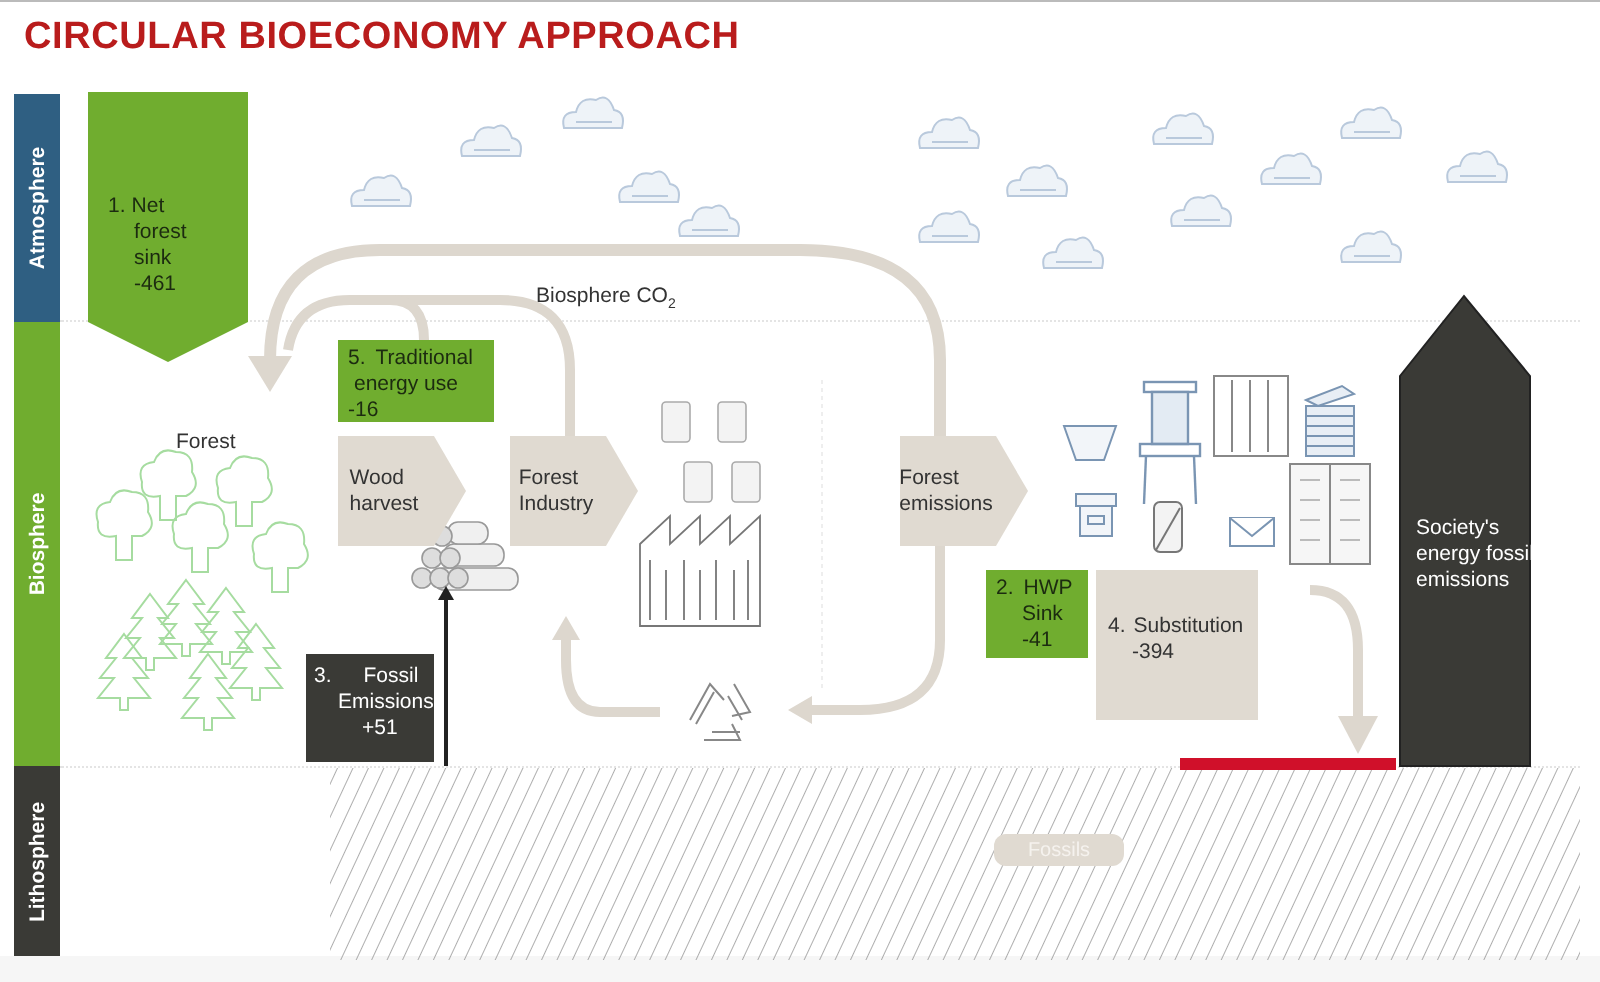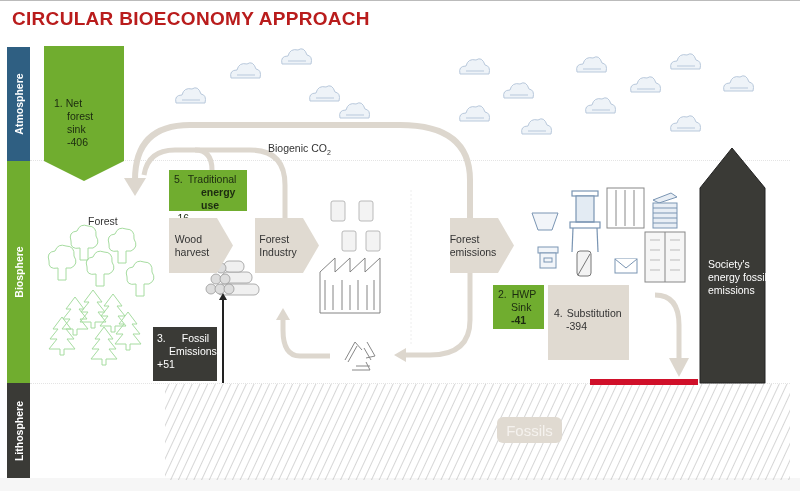--- a/index.html
+++ b/index.html
@@ -9,21 +9,21 @@
   .topline{left:0;top:0;width:800px;height:1px;background:#bbb;}
   .band{left:7px;width:23px;}
   .band span{position:absolute;left:50%;top:50%;transform:translate(-50%,-50%) rotate(-90deg);white-space:nowrap;color:#fff;font-size:10.5px;font-weight:bold;}
   .sep{height:0;border-top:1px dotted #e4e4e4;}
   .box{font-size:10.5px;line-height:13px;padding:4px 6px;box-sizing:border-box;}
   .green{background:#70ad2f;color:#1c2b10;}
   .dark{background:#3a3a36;color:#fff;}
   .beige{background:#e0dad1;color:#333;}
   .chev{background:#e0dad1;color:#333;font-size:10.5px;line-height:13px;display:flex;align-items:center;justify-content:center;text-align:left;clip-path:polygon(0 0,75% 0,100% 50%,75% 100%,0 100%);box-sizing:border-box;padding-right:18px;}
   .label{font-size:10.5px;color:#333;}
-  .fossils{left:497px;top:417px;width:65px;height:26px;border-radius:6px;background:#e0dad1;color:#f5f2ee;font-size:15px;display:flex;align-items:center;justify-content:center;}
+  .fossils{left:497px;top:417px;width:65px;height:16px;border-radius:6px;background:#e0dad1;color:#f5f2ee;font-size:10px;display:flex;align-items:center;justify-content:center;}
   .society{color:#fff;font-size:10.5px;font-weight:normal;line-height:13px;}
   svg{position:absolute;left:0;top:0;}
 </style>
 </head>
 <body>
 
 <div class="abs topline"></div>
 <div class="abs title">CIRCULAR BIOECONOMY APPROACH</div>
 
 <div class="abs band" style="top:47px;height:114px;background:#2f5f82;">
@@ -184,31 +184,31 @@
   <polygon points="44,46 124,46 124,161 84,181 44,161" fill="#70ad2f"></polygon>
 </svg>
 
 <div class="abs box" style="left:48px;top:93px;width:70px;color:#1c2b10;">
   <div style="display:flex;">
       <span>1.</span>
       <span style="margin-left:3px;">Net</span>
     </div>
   <div style="margin-left:13px;">forest</div>
   <div style="margin-left:13px;">sink</div>
-  <div style="margin-left:13px;">-406</div>
-</div>
-
-<div class="abs label" style="left:268px;top:142px;"><span>Biogenic CO</span><sub style="font-size:7px;">2</sub></div>
+  <div style="margin-left:13px;">-461</div>
+</div>
+
+<div class="abs label" style="left:268px;top:142px;"><span>Biosphere CO</span><sub style="font-size:7px;">2</sub></div>
 
 <div class="abs box green" style="left:169px;top:170px;width:78px;height:41px;padding:3px 5px;">
   <div style="display:flex;">
       <span>5.</span>
       <span style="margin-left:5px;">Traditional</span>
     </div>
-  <div style="margin-left:27px;font-weight:bold;">energy use</div>
+  <div style="margin-left:3px;">energy use</div>
   <div>-16</div>
 </div>
 
 <div class="abs label" style="left:88px;top:215px;">Forest</div>
 
 <div class="abs chev" style="left:169px;top:218px;width:64px;height:55px;">
   <div>
       <div>Wood</div>
       <div>harvest</div>
     </div>
@@ -225,38 +225,38 @@
       <div>emissions</div>
     </div>
 </div>
 
 <div class="abs box green" style="left:493px;top:285px;width:51px;height:44px;padding:3px 5px;">
   <div style="display:flex;">
       <span>2.</span>
       <span style="margin-left:5px;text-align:right;">HWP</span>
     </div>
   <div style="margin-left:13px;">Sink</div>
-  <div style="margin-left:13px;font-weight:bold;">-41</div>
+  <div style="margin-left:13px;">-41</div>
 </div>
 
 <div class="abs box beige" style="left:548px;top:285px;width:81px;height:75px;padding-top:22px;">
   <div style="display:flex;">
       <span>4.</span>
       <span style="margin-left:4px;text-align:center;">Substitution</span>
     </div>
   <div style="margin-left:12px;">-394</div>
 </div>
 
 <div class="abs box dark" style="left:153px;top:327px;width:64px;height:54px;padding:5px 4px;">
   <div style="display:flex;">
       <span>3.</span>
       <span style="margin-left:4px;padding-left:12px;">Fossil</span>
     </div>
   <div style="margin-left:12px;">Emissions</div>
-  <div style="margin-left:0;">+51</div>
+  <div style="margin-left:24px;">+51</div>
 </div>
 
 <div class="abs society" style="left:708px;top:258px;">
   <div>Society's</div>
   <div>energy fossil</div>
   <div>emissions</div>
 </div>
 
 <div class="abs fossils">Fossils</div>
 

